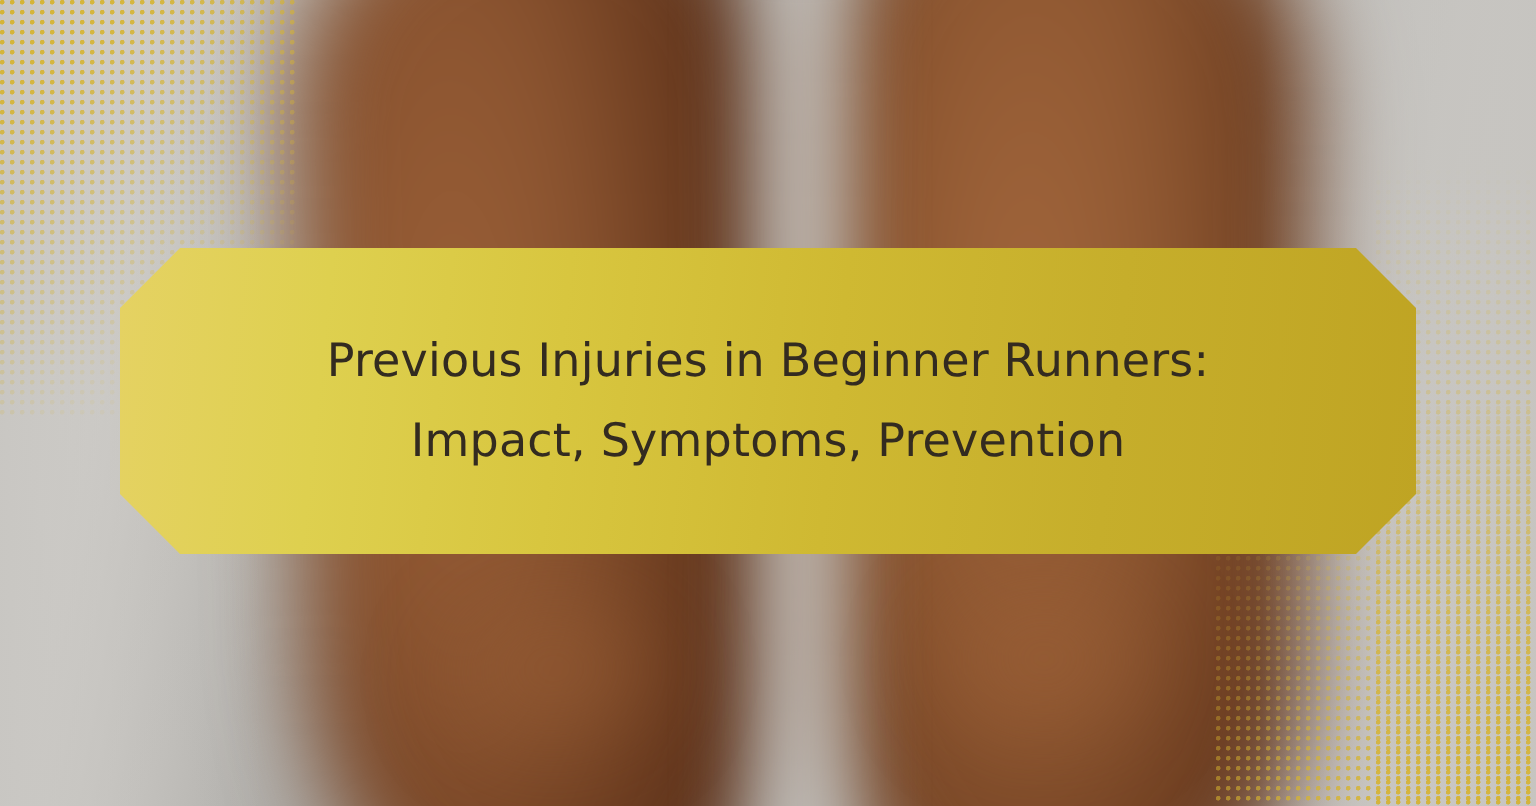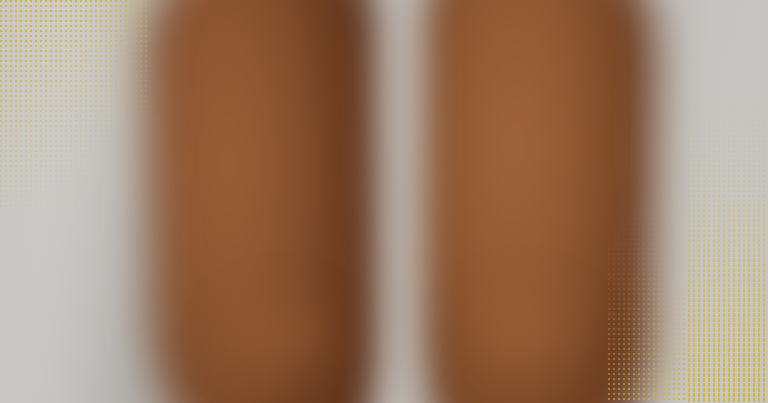--- a/index.html
+++ b/index.html
@@ -171,14 +171,18 @@
   <div class="leg-right"></div>
   <div class="leg-gap"></div>
   <div class="knee-a"></div>
   <div class="knee-b"></div>
   <div class="bg-vignette"></div>
 
   <div class="dots dots-tl"></div>
   <div class="dots dots-br2"></div>
   <div class="dots dots-br"></div>
 
+  <div class="banner">
+    <p class="banner-title">Previous Injuries in Beginner Runners:</p>
+    <p class="banner-title">Impact, Symptoms, Prevention</p>
+  </div>
 
 </div>
 
 </body></html>

